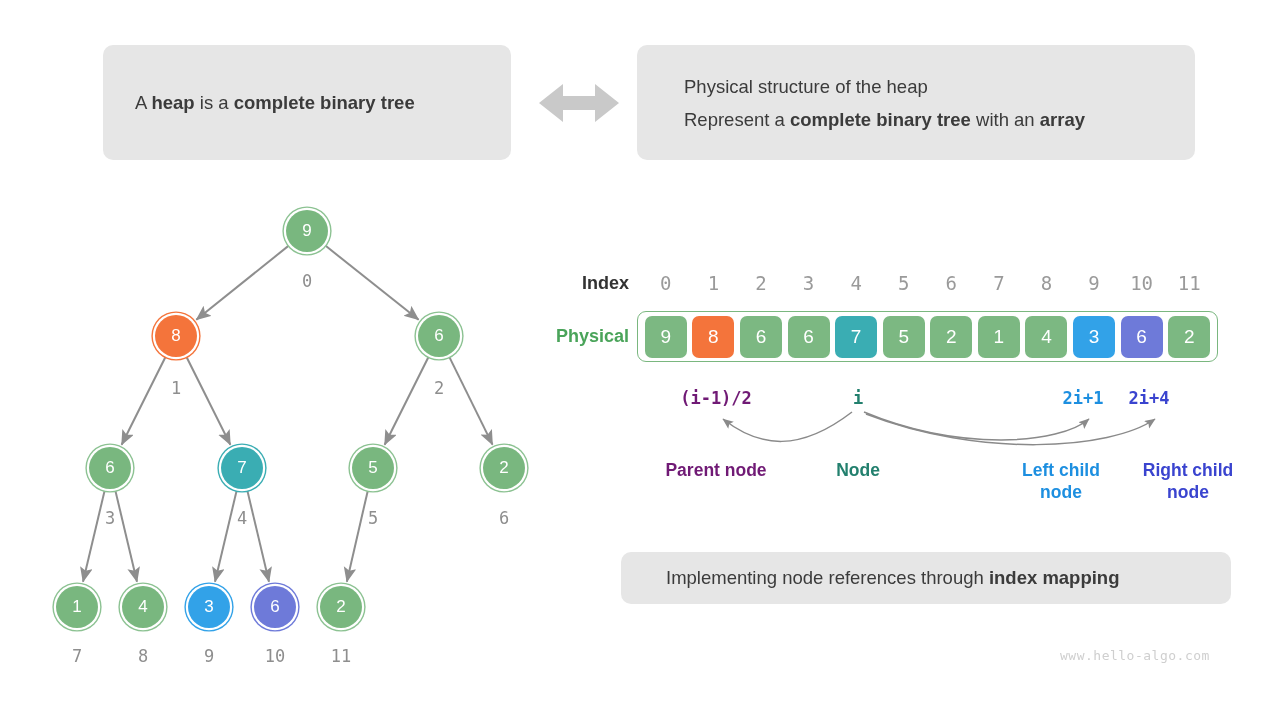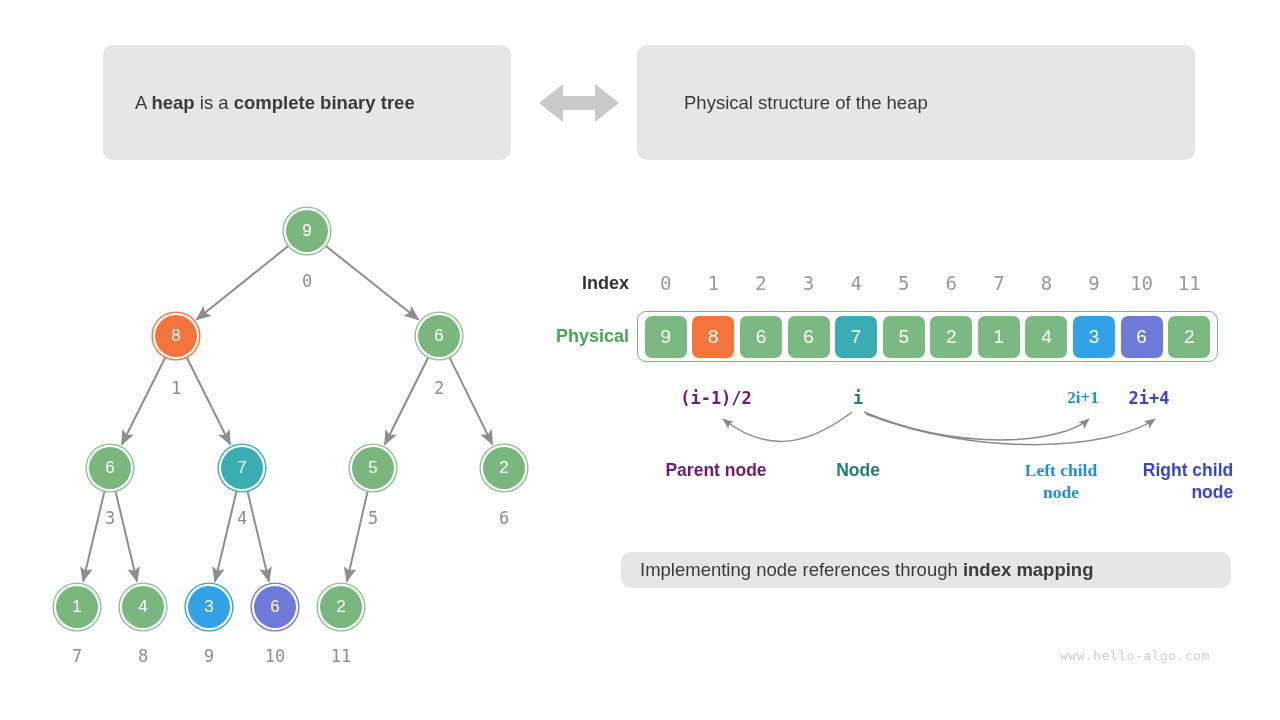--- a/index.html
+++ b/index.html
@@ -14,21 +14,21 @@
   .caption{
     position:absolute;background:#e6e6e6;border-radius:10px;
     box-sizing:border-box;display:flex;flex-direction:column;
     justify-content:center;color:#3b3b3b;
   }
   .caption .line{font-size:18.5px;line-height:33px;white-space:nowrap;}
   .caption .line b{font-weight:bold;}
 
   #cap-left{left:103px;top:45px;width:408px;height:115px;padding:0 32px;}
   #cap-right{left:637px;top:45px;width:558px;height:115px;padding:0 47px;}
-  #cap-bottom{left:621px;top:552px;width:610px;height:36px;padding:0 19px;}
+  #cap-bottom{left:621px;top:552px;width:610px;height:52px;padding:0 45px;}
   #cap-bottom .line{line-height:52px;}
 
   
   #dbl-arrow{position:absolute;left:539px;top:80px;width:80px;height:46px;}
   .node{
     position:absolute;box-sizing:border-box;border-radius:50%;
     display:flex;align-items:center;justify-content:center;
     color:#ffffff;font-size:17px;font-weight:normal;
     font-family:"Liberation Sans","DejaVu Sans",sans-serif;
   }
@@ -83,21 +83,21 @@
     position:absolute;font-size:17px;font-weight:bold;white-space:nowrap;
     font-family:"DejaVu Sans Mono","Liberation Mono",monospace;
     transform:translate(-50%,-50%);
   }
   .role{
     position:absolute;font-size:17.5px;font-weight:bold;white-space:nowrap;
     text-align:center;transform:translate(-50%,0);line-height:22px;
   }
   .c-parent{color:#701a75;}
   .c-node{color:#23806e;}
-  .c-left{color:#1d8fe0;font-family:Liberation Serif, serif;}
+  .c-left{color:#1d8fe0;}
   .c-right{color:#3a44cf;}
 
   #curves{position:absolute;left:0;top:0;width:1280px;height:720px;pointer-events:none;}
 
   
   #watermark{
     position:absolute;left:1060px;top:648px;color:#cfcfcf;font-size:13px;
     font-family:"DejaVu Sans Mono","Liberation Mono",monospace;letter-spacing:.5px;
   }
 </style>
@@ -111,20 +111,21 @@
   </div>
 
   <div id="dbl-arrow">
     <svg width="80" height="46" viewBox="0 0 80 46">
       <polygon points="0,23 24,4 24,16 56,16 56,4 80,23 56,42 56,30 24,30 24,42" fill="#c9c9c9"></polygon>
     </svg>
   </div>
 
   <div class="caption" id="cap-right">
     <div class="line">Physical structure of the heap</div>
+    <div class="line"><span>Represent a </span><b>complete binary tree</b><span> with an </span><b>array</b></div>
   </div>
 
   <svg id="tree-edges" style="position:absolute;left:0;top:0;width:1280px;height:720px;">
     <defs>
       <marker id="ah" markerWidth="9" markerHeight="9" refX="7.2" refY="3.2" orient="auto">
         <path d="M0,0 L7.6,3.2 L0,6.4 L1.6,3.2 z" fill="#8e8e8e"></path>
       </marker>
     </defs>
     <g id="edge-group" stroke="#8e8e8e" stroke-width="2" fill="none" marker-end="url(#ah)">
         <line x1="289.05339071616106" y1="245.3846868305579" x2="196.28747136433967" y2="319.7390496698041"></line>
@@ -273,21 +274,21 @@
       <div class="role c-parent" style="left: 716px; top: 459px;">
         <div>Parent node</div>
       </div>
       <div class="role c-node" style="left: 858px; top: 459px;">
         <div>Node</div>
       </div>
       <div class="role c-left" style="left: 1061px; top: 459px;">
         <div>Left child</div>
         <div>node</div>
       </div>
-      <div class="role c-right" style="left: 1188px; top: 459px; text-align: right;">
+      <div class="role c-right" style="left: 1188px; top: 459px;">
         <div>Right child</div>
         <div>node</div>
       </div>
     </div>
 
   <div class="caption" id="cap-bottom">
     <div class="line"><span>Implementing node references through </span><b>index mapping</b></div>
   </div>
 
   <div id="watermark">www.hello-algo.com</div>

